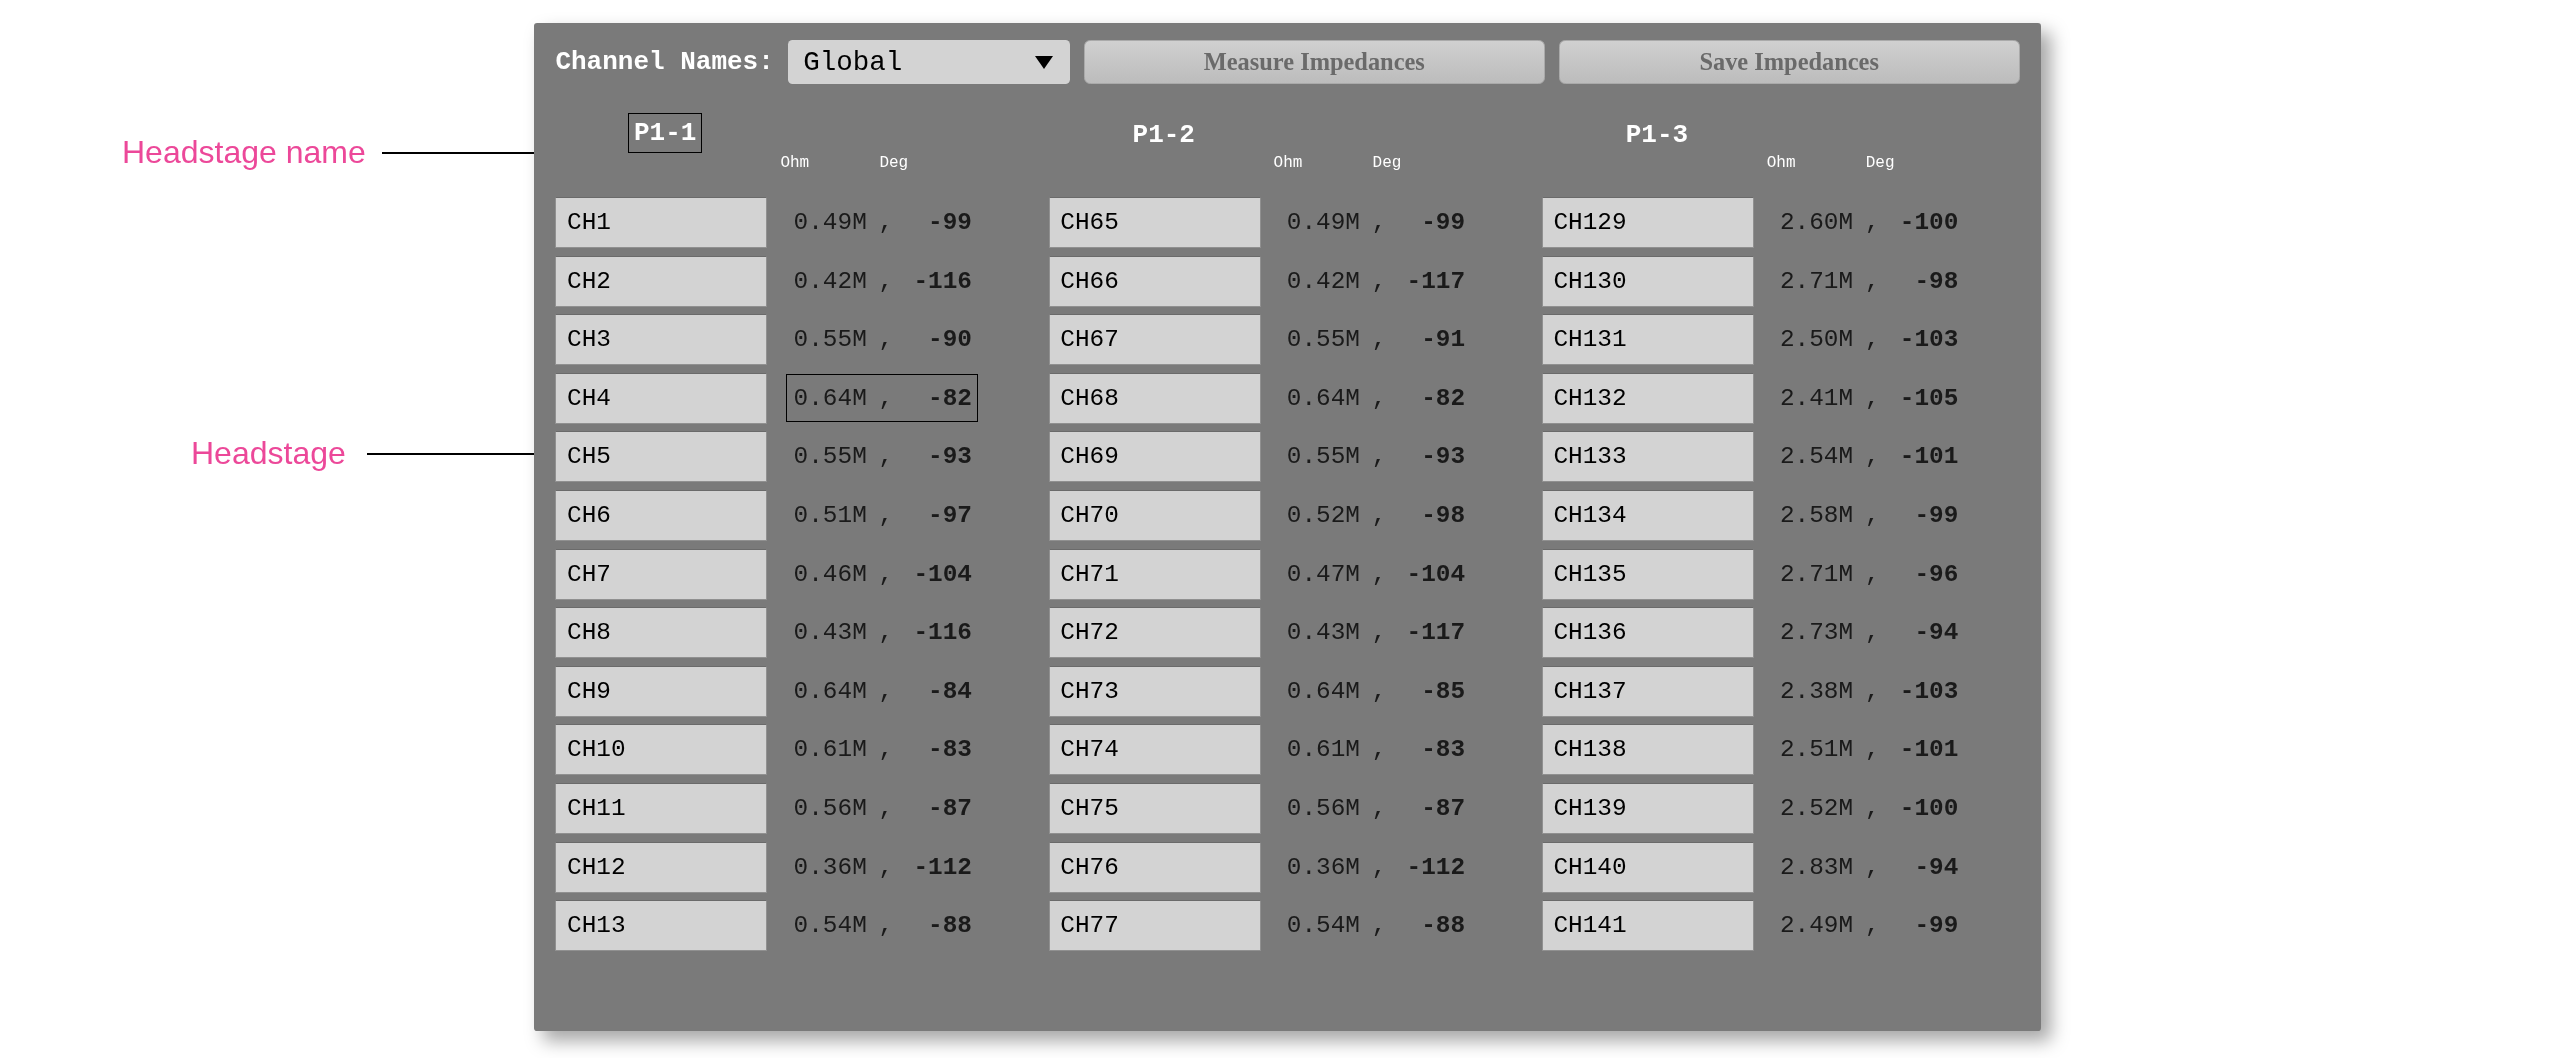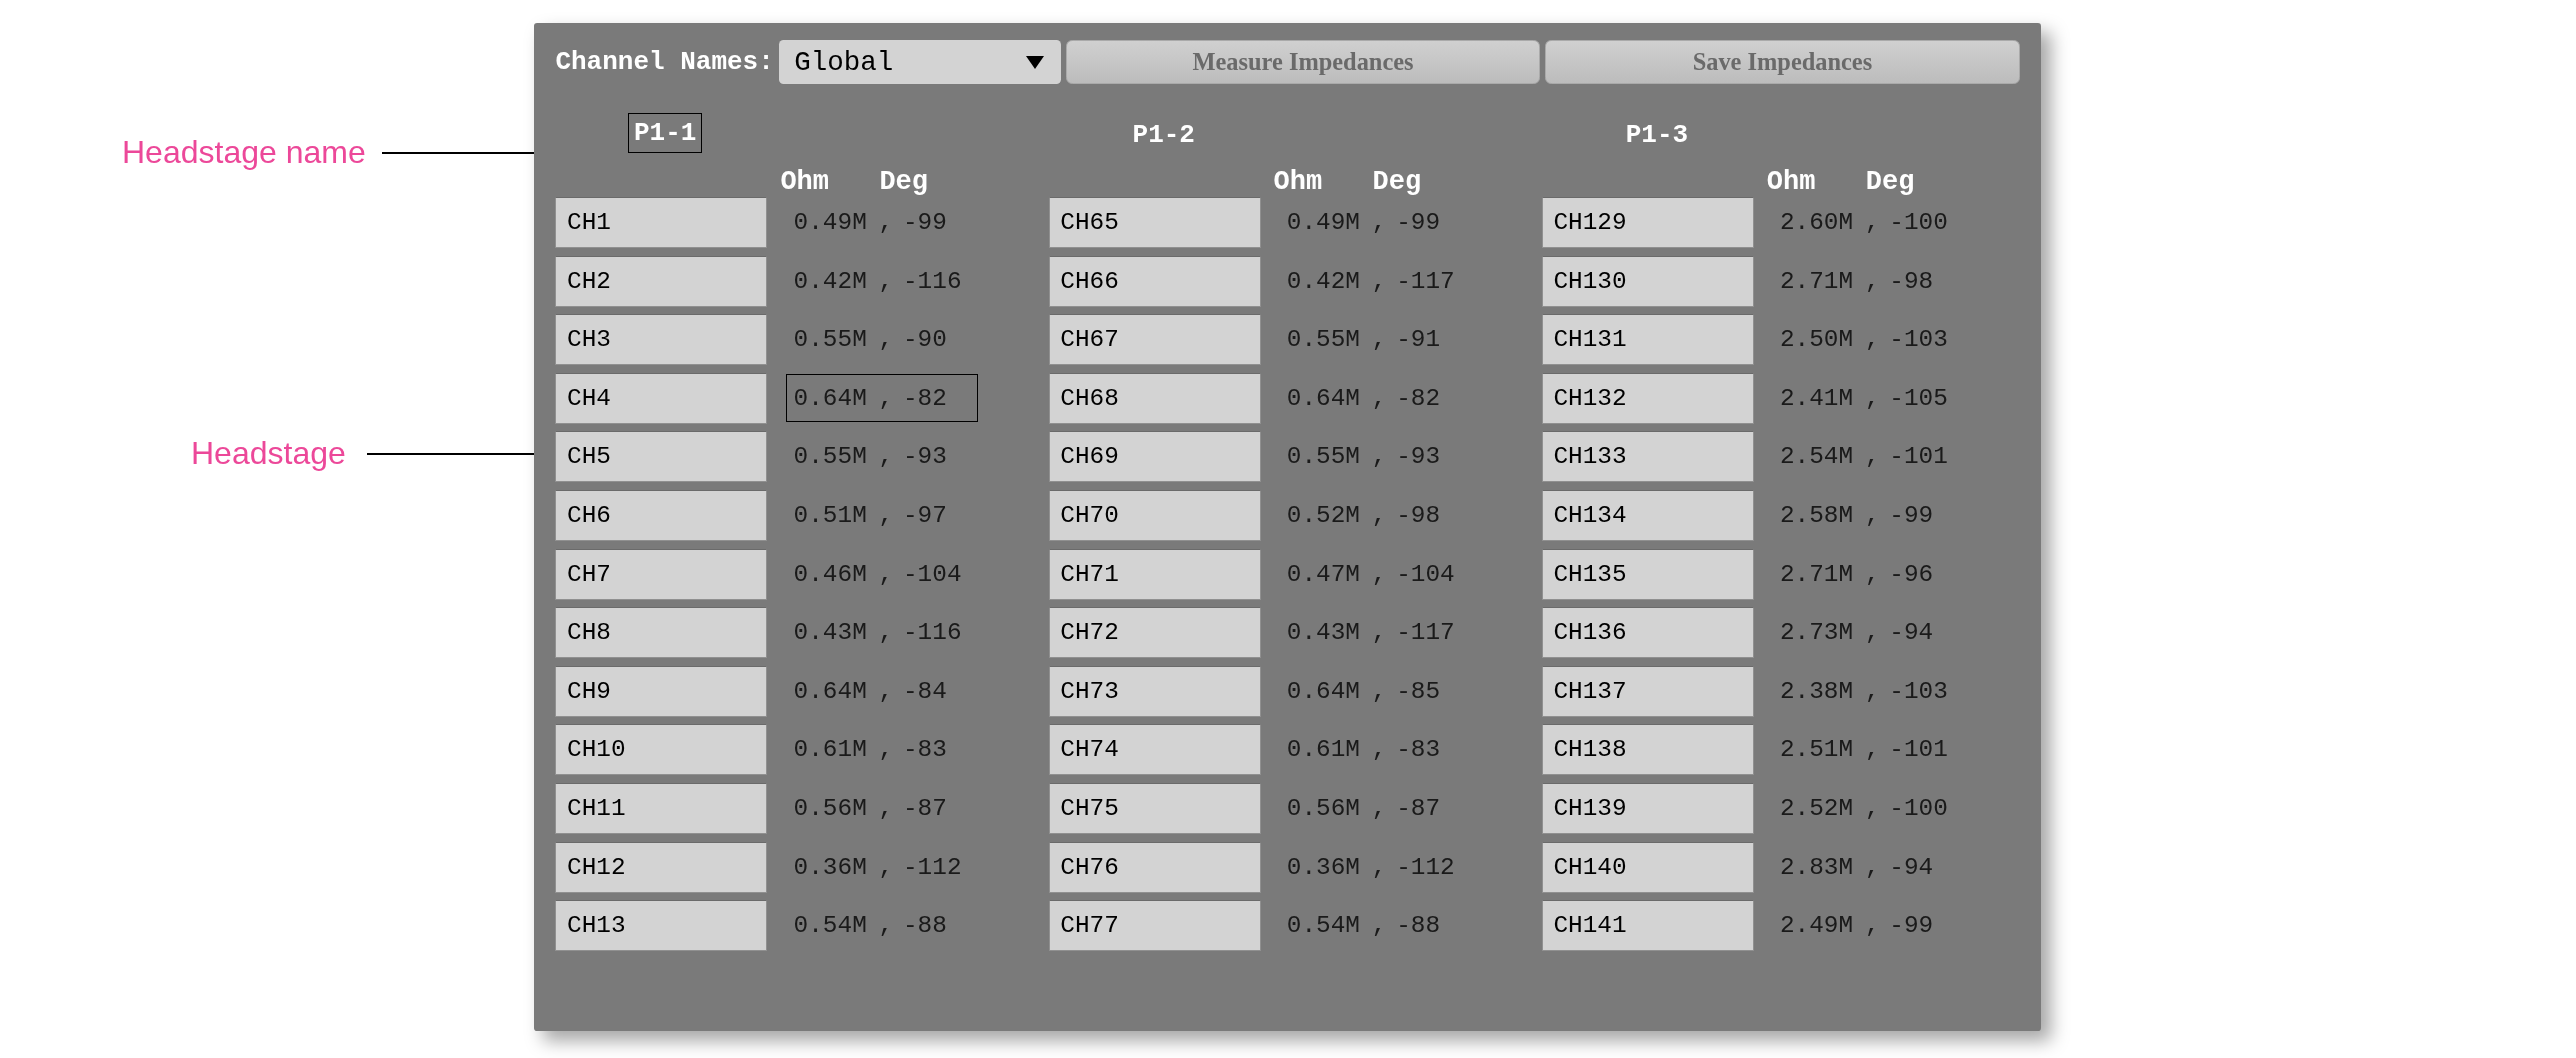--- a/index.html
+++ b/index.html
@@ -50,21 +50,21 @@
     height:1008px;
     background:var(--panel-bg);
     border-radius:3.1px;
     box-shadow:9.2px 9.2px 18.3px rgba(0,0,0,0.35);
     padding:17px 21.4px 0 21.4px;
   }
 
   .toolbar{
     display:flex;
     align-items:center;
-    gap:5px;
+    gap:14px;
     margin-bottom:20px;
   }
   .tb-label{
     color:var(--hdr-text);
     font-weight:bold;
     font-size:26px;
   }
   .dropdown{
     background:var(--light-bg);
     height:44px;
@@ -128,24 +128,24 @@
     padding:0 4.6px;
     position:absolute;
     left:73px;
     top:-3.1px;
     height:40px;
     display:flex;align-items:center;
   }
   .unit-row{
     height:43px;
     display:flex;
-    align-items:flex-end;
+    align-items:flex-start;
     color:var(--hdr-text);
-    font-weight:bold;
-    font-size:27px;
+    font-weight:normal;
+    font-size:16px;
     padding-left:225px;
   }
   .unit-row .ohm{width:99px;}
   .unit-row .deg{}
 
   .row{
     display:flex;
     align-items:stretch;
     height:51px;
     margin-bottom:7.6px;
@@ -168,21 +168,21 @@
     display:flex;
     align-items:center;
     padding-left:12.2px;
     color:var(--val-text);
     font-size:24.4px;
     font-family:inherit;
     position:relative;
   }
   .ohm-val{display:inline-block;width:85px;text-align:left;}
   .comma{display:inline-block;width:24.4px;text-align:left;}
-  .deg-val{display:inline-block;width:69px;text-align:left;}
+  .deg-val{display:inline-block;width:69px;text-align:right;font-weight:bold;}
   .val-box{
     position:absolute;
     left:4.6px;top:1.5px;right:55px;bottom:1.5px;
     border:1.5px solid #000;
     pointer-events:none;
   }
 </style>
 </head>
 <body>
 

